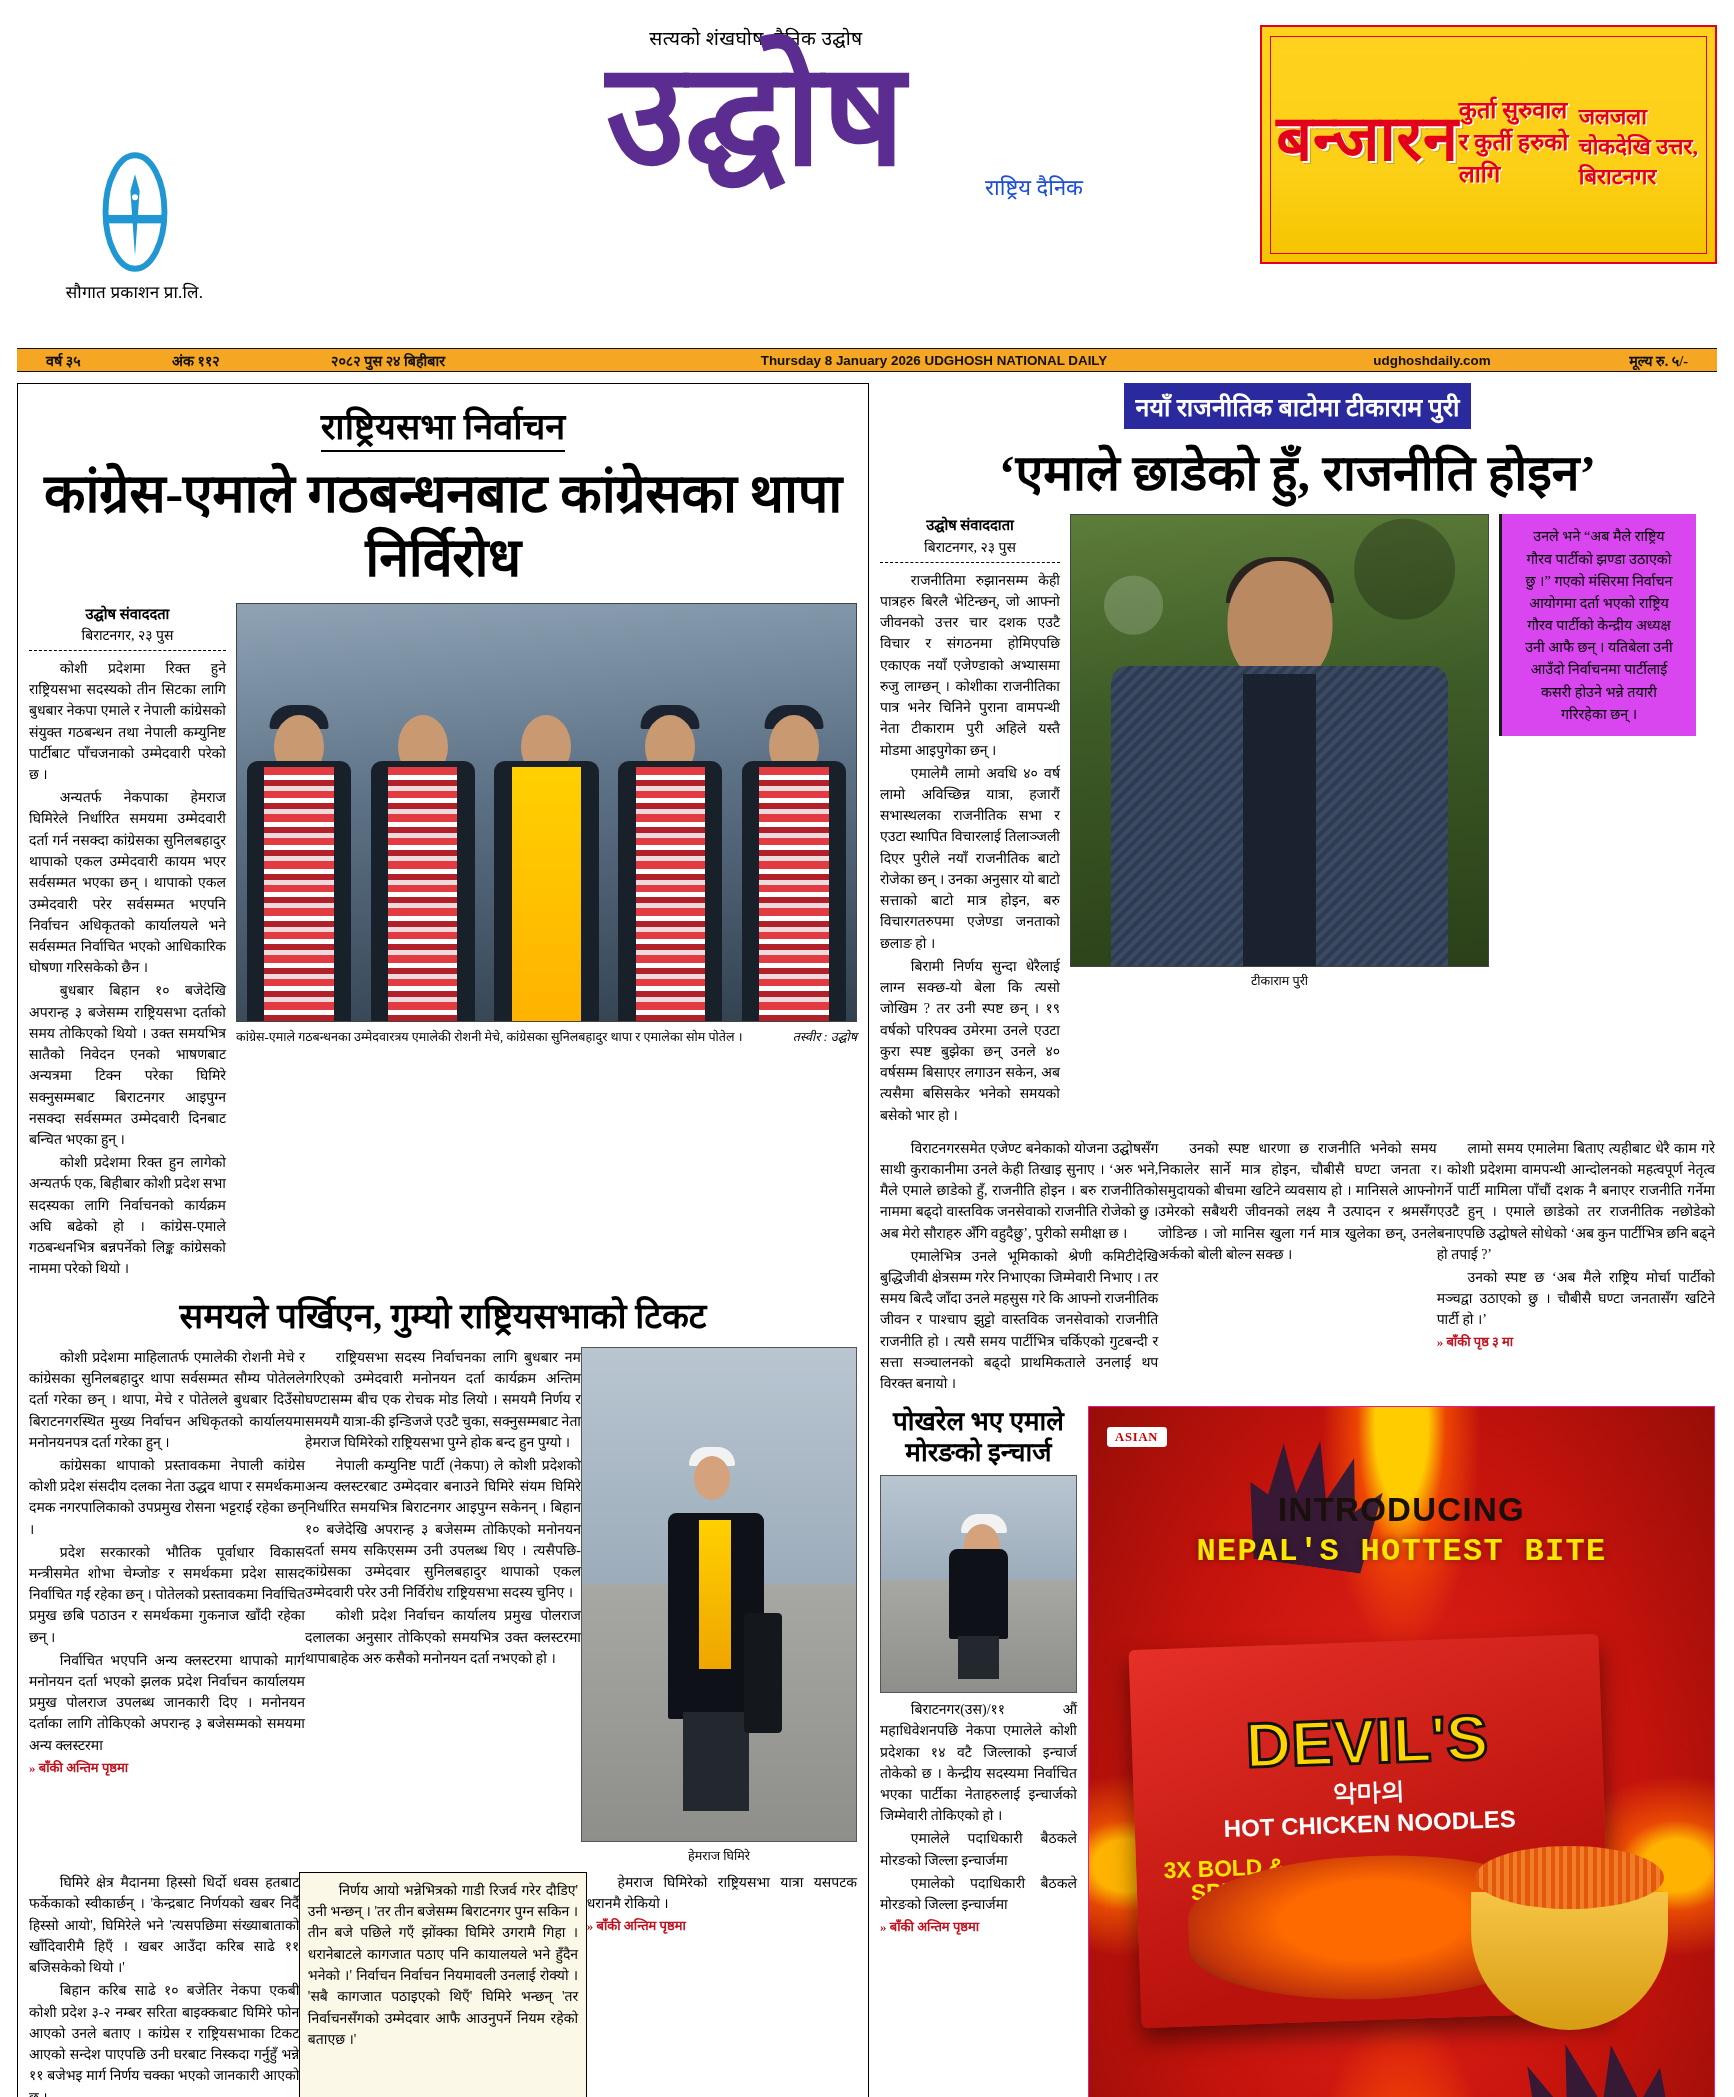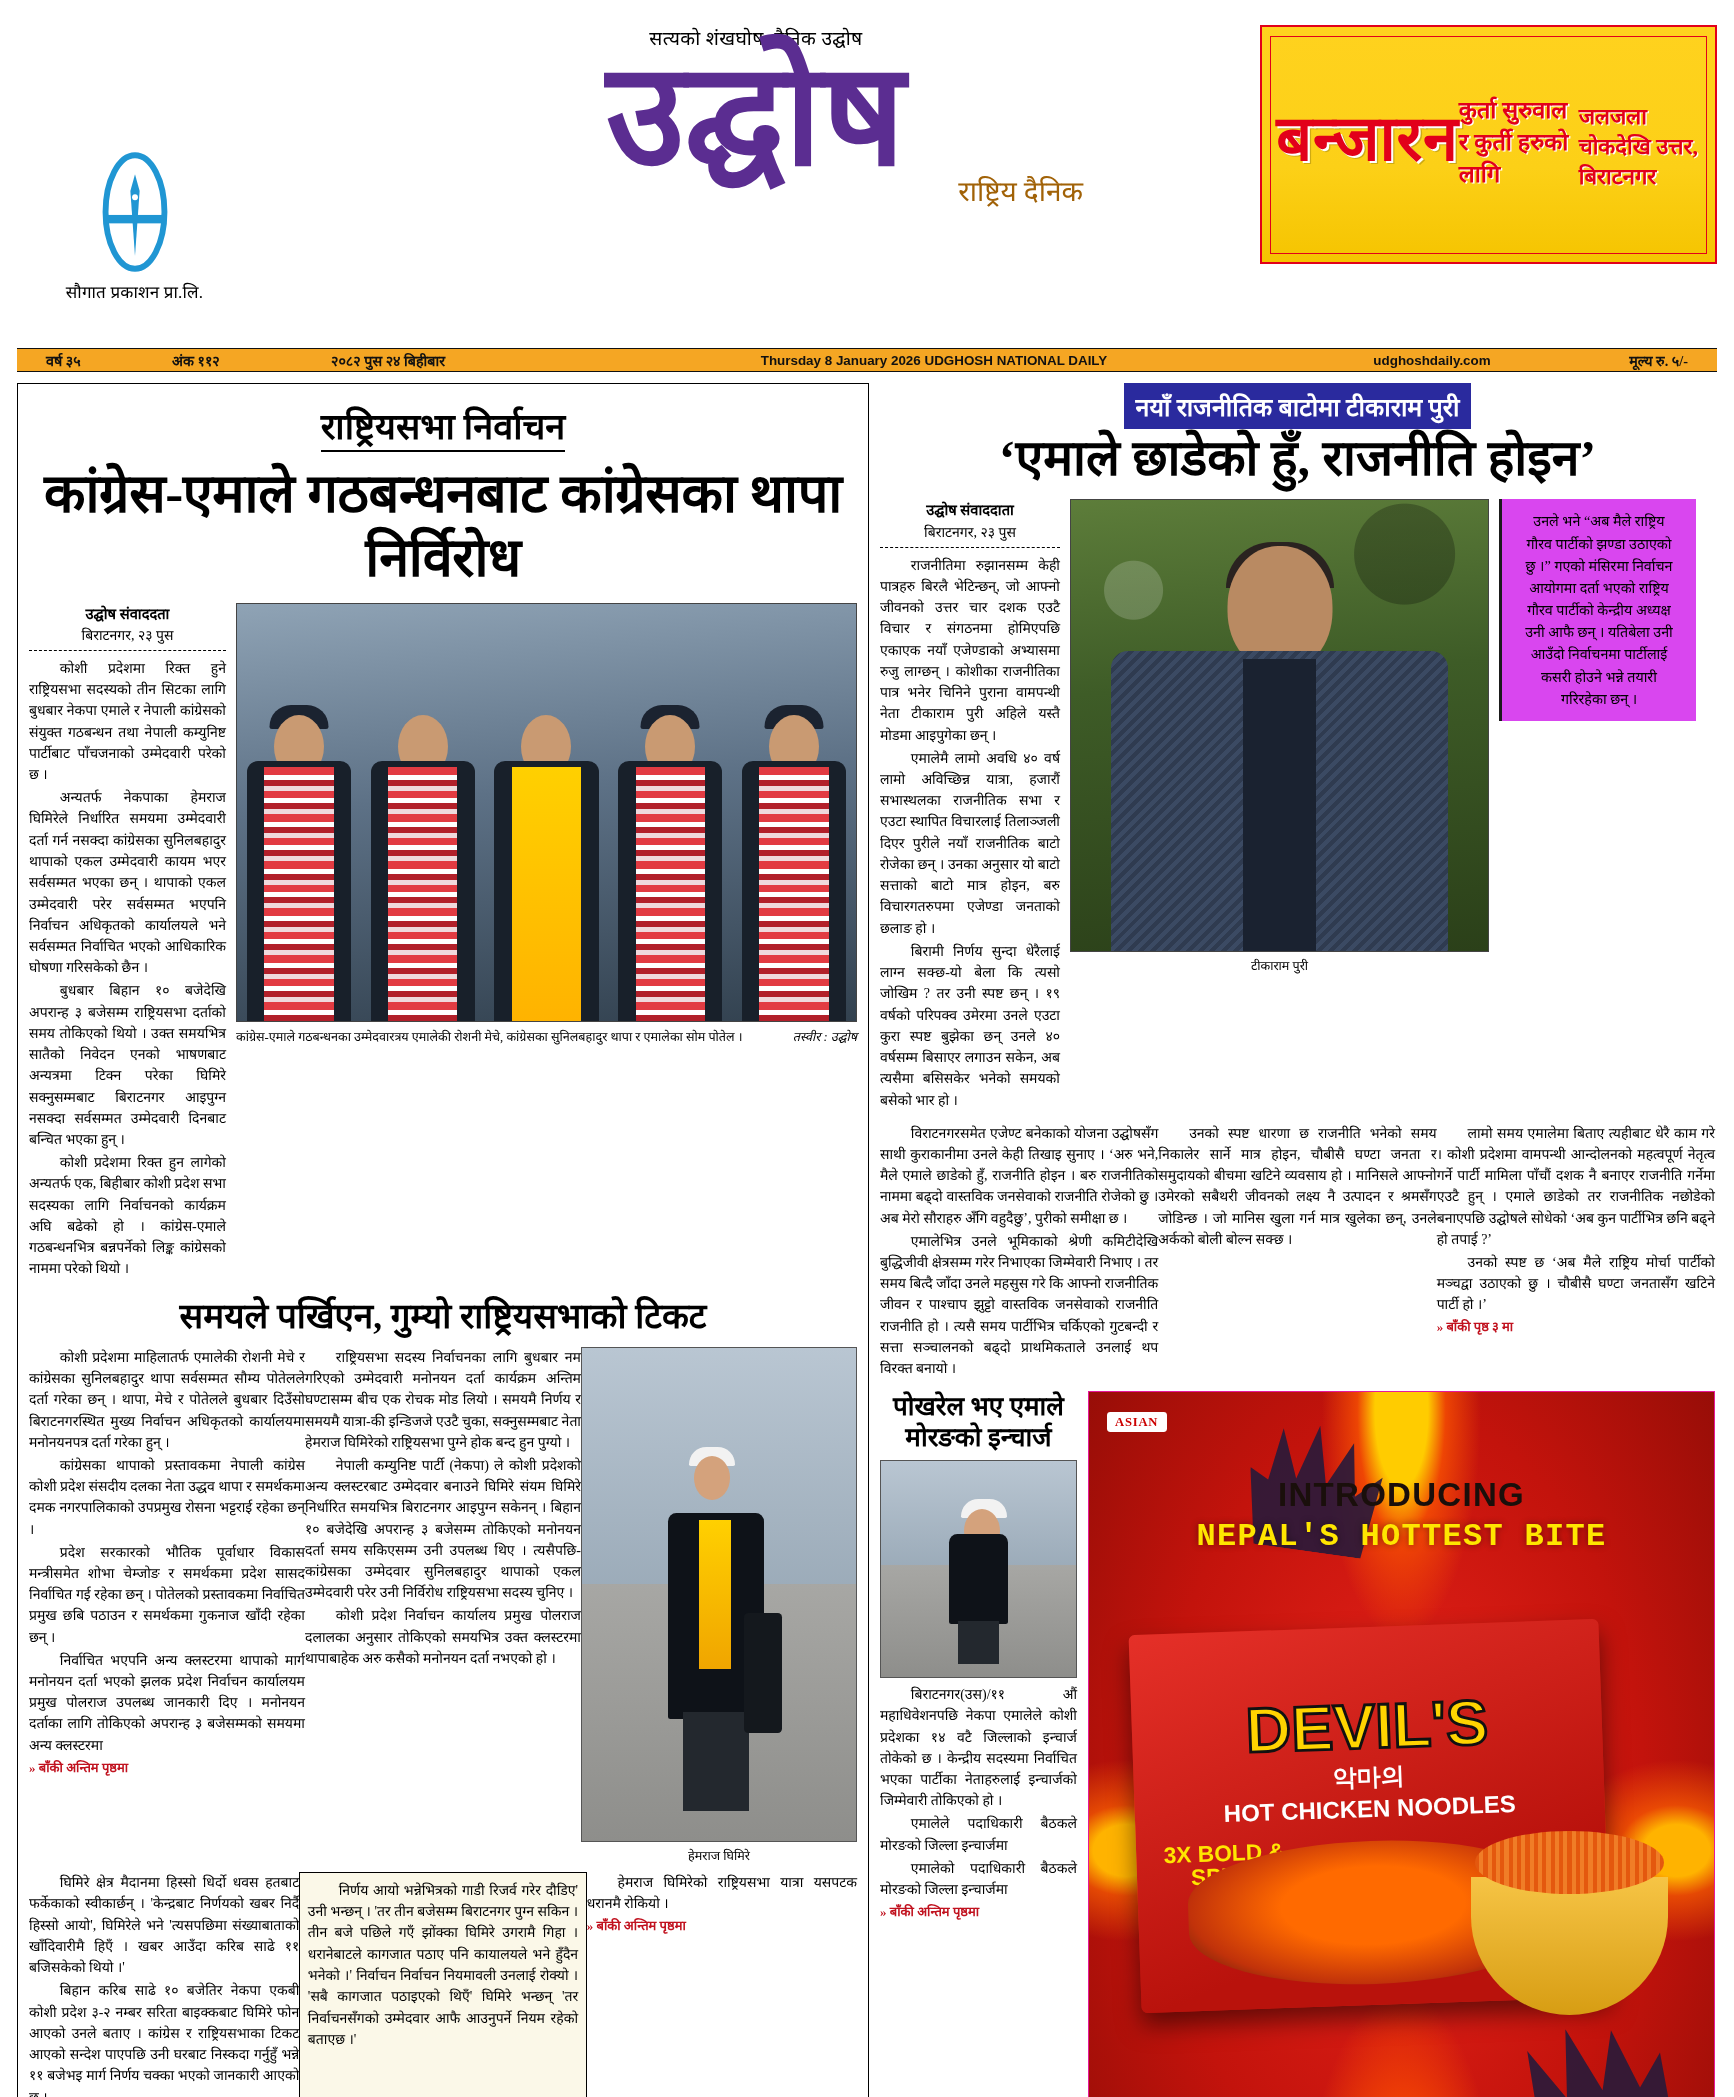--- a/index.html
+++ b/index.html
@@ -19,21 +19,21 @@
   .logo-mark svg { width:100%; height:100%; }
   .logo-caption { font-size:17px; margin-top:7.6px; font-family:"Liberation Serif",serif; letter-spacing:0.2px;}
 
   .title-block { flex:1; display:flex; flex-direction:column; align-items:center; padding-top: 11px;}
   .tagline { font-size: 19.3px; letter-spacing:0.4px; margin-bottom: 0.8px; }
   .bigtitle {
     font-size: 143px; line-height:0.92; color:#5b2d91; font-weight:bold;
     letter-spacing: 0.8px; font-family:"Liberation Serif", serif;
   }
   .subtitle-row { width: 688px; display:flex; justify-content:flex-end; }
-  .subtitle { font-size:28px; color:#a16207; margin-top:-11.7px; margin-right:17px;}
+  .subtitle { font-size:22px; color:#1d4ed8; margin-top:-11.7px; margin-right:17px;}
 
   .ad-masthead {
     width: 457px; height: 239px; margin-top: 12.6px;
     background: linear-gradient(180deg,#ffd21e 0%, #fcd017 60%, #f5c400 100%);
     border: 2.5px solid #e2001a; position:relative; display:flex; flex-direction:row;
     align-items:center; justify-content:center; padding: 14.3px;
   }
   .ad-masthead:before {
     content:""; position:absolute; inset:8.4px; border:1.7px solid #e2001a;
   }
@@ -112,21 +112,21 @@
   .walker .leg{ position:absolute; bottom:0; left:24%; width:52%; height:28%; background:#23282e;}
   .walker .bag{ position:absolute; bottom:22%; right:-2%; width:30%; height:34%; background:#14181d; border-radius:4.2px;}
   .cap-center { text-align:center; font-size:12.6px; margin-top:5px; }
 
   .pull-red { color:#c1121f; font-weight:bold; font-size:13px; }
   .pull-red .chev { color:#c1121f; font-weight:bold; }
 
   
   .blue-kicker { background:#2a2a9e; color:#fff; font-weight:bold; font-size:25px; text-align:center; padding: 5.9px 11.7px; display:inline-block;}
   .blue-kicker-wrap{ text-align:center; }
-  .right-head { text-align:center; font-size: 50px; font-weight:bold; margin-top:0; line-height:1.18;}
+  .right-head { text-align:center; font-size: 50px; font-weight:bold; margin-top:15px; line-height:1.18;}
   .right-grid { display:flex; gap:10px; margin-top:11.7px; }
   .rcol { width: 180px; }
   .rphoto-col { width: 419px; }
   .rbox-col { width: 197px; }
   .rphoto { width:100%; height: 453px; border:0.4px solid #444; position:relative; overflow:hidden;
      background: linear-gradient(175deg,#5d7d3a 0%, #3e5c27 40%, #2b4019 100%); }
   .rphoto .leaf { position:absolute; inset:0; background:
      radial-gradient(circle at 15% 20%, rgba(255,255,255,.18) 0 29px, transparent 30px),
      radial-gradient(circle at 80% 12%, rgba(0,0,0,.25) 0 50px, transparent 51px); }
   .rphoto .man { position:absolute; bottom:0; left:14%; right:14%; top:10%; }

